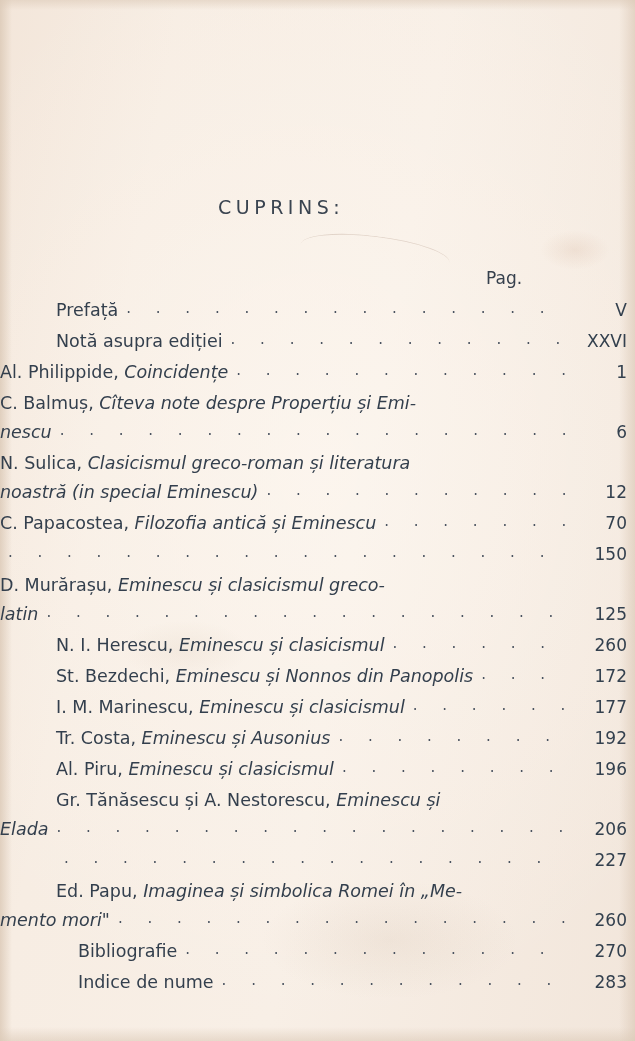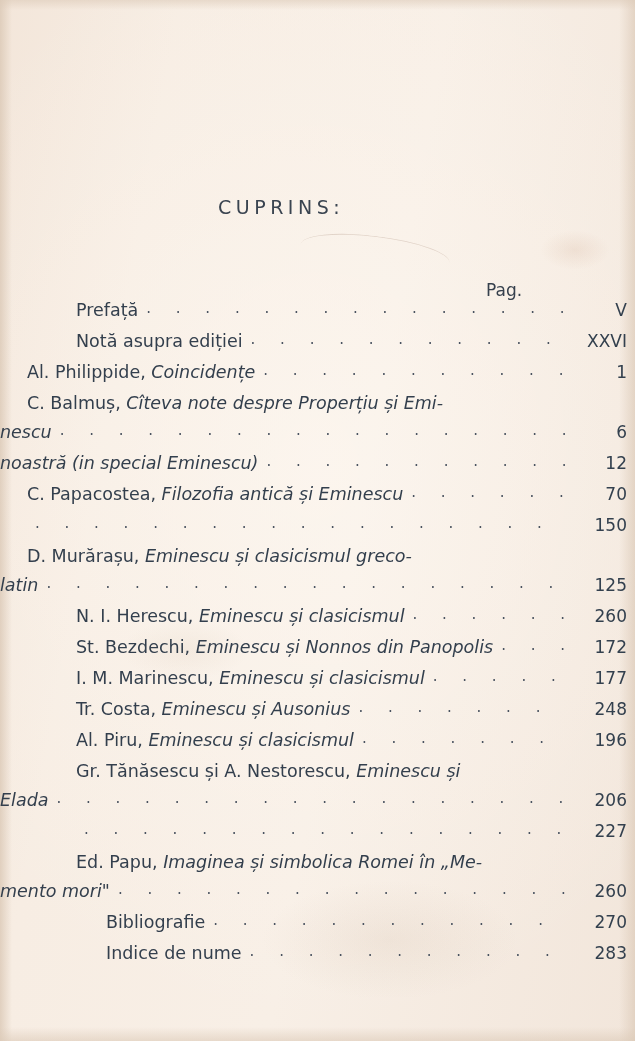--- a/index.html
+++ b/index.html
@@ -81,21 +81,21 @@
     top: 196px;
     font-size: 19px;
     letter-spacing: 4.5px;
     color: #3a4450;
     font-family: "DejaVu Sans", sans-serif;
   }
 
   .pag-label {
     position: absolute;
     left: 486px;
-    top: 280px;
+    top: 268px;
     font-size: 17px;
     color: #36404d;
   }
 
   .toc {
     position: absolute;
     left: 0;
     top: 296px;
     width: 635px;
   }
@@ -132,23 +132,23 @@
     width: 56px;
     text-align: right;
     padding-right: 8px;
     font-size: 17px;
     color: #33404e;
   }
   .ital { font-style: italic; }
   .plain { font-style: normal; }
 
   
-  .ind-0 { padding-left: 27px; }
-  .ind-1 { padding-left: 76px; }
-  .ind-2 { padding-left: 78px; margin-left: 28px; }
+  .ind-0 { }
+  .ind-1 { padding-left: 56px; }
+  .ind-2 { padding-left: 78px; }
   .cont  { }
 
   
   .line { color: #333f4d; }
 </style>
 </head>
 <body>
 
 <div class="paper"></div>
 <div class="edge-left"></div>
@@ -194,20 +194,25 @@
           <span class="dots"></span>
           <span class="pageno"></span>
         </div>
         <div class="line cont">
           <span class="ital">nescu</span>
           <span class="dots">. . . . . . . . . . . . . . . . . . . . . . . . . . . . . . . . . . . . . . . .</span>
           <span class="pageno">6</span>
         </div>
       </div>
       <div class="entry">
+        <div class="line ind-0">
+          <span class="txt"><span class="plain">N. Sulica,</span> <span class="ital">Clasicismul greco-roman și literatura</span></span>
+          <span class="dots"></span>
+          <span class="pageno"></span>
+        </div>
         <div class="line cont">
           <span class="ital">noastră (in special Eminescu)</span>
           <span class="dots">. . . . . . . . . . . . . . . . . . . . . . . . . . . . . . . . . . . . . . . .</span>
           <span class="pageno">12</span>
         </div>
       </div>
       <div class="entry">
         <div class="line ind-0">
           <span class="txt"><span class="plain">C. Papacostea,</span> <span class="ital">Filozofia antică și Eminescu</span></span>
           <span class="dots">. . . . . . . . . . . . . . . . . . . . . . . . . . . . . . . . . . . . . . . .</span>
@@ -250,21 +255,21 @@
         <div class="line ind-1">
           <span class="txt"><span class="plain">I. M. Marinescu,</span> <span class="ital">Eminescu și clasicismul</span></span>
           <span class="dots">. . . . . . . . . . . . . . . . . . . . . . . . . . . . . . . . . . . . . . . .</span>
           <span class="pageno">177</span>
         </div>
       </div>
       <div class="entry">
         <div class="line ind-1">
           <span class="txt"><span class="plain">Tr. Costa,</span> <span class="ital">Eminescu și Ausonius</span></span>
           <span class="dots">. . . . . . . . . . . . . . . . . . . . . . . . . . . . . . . . . . . . . . . .</span>
-          <span class="pageno">248</span>
+          <span class="pageno">192</span>
         </div>
       </div>
       <div class="entry">
         <div class="line ind-1">
           <span class="txt"><span class="plain">Al. Piru,</span> <span class="ital">Eminescu și clasicismul</span></span>
           <span class="dots">. . . . . . . . . . . . . . . . . . . . . . . . . . . . . . . . . . . . . . . .</span>
           <span class="pageno">196</span>
         </div>
       </div>
       <div class="entry">

